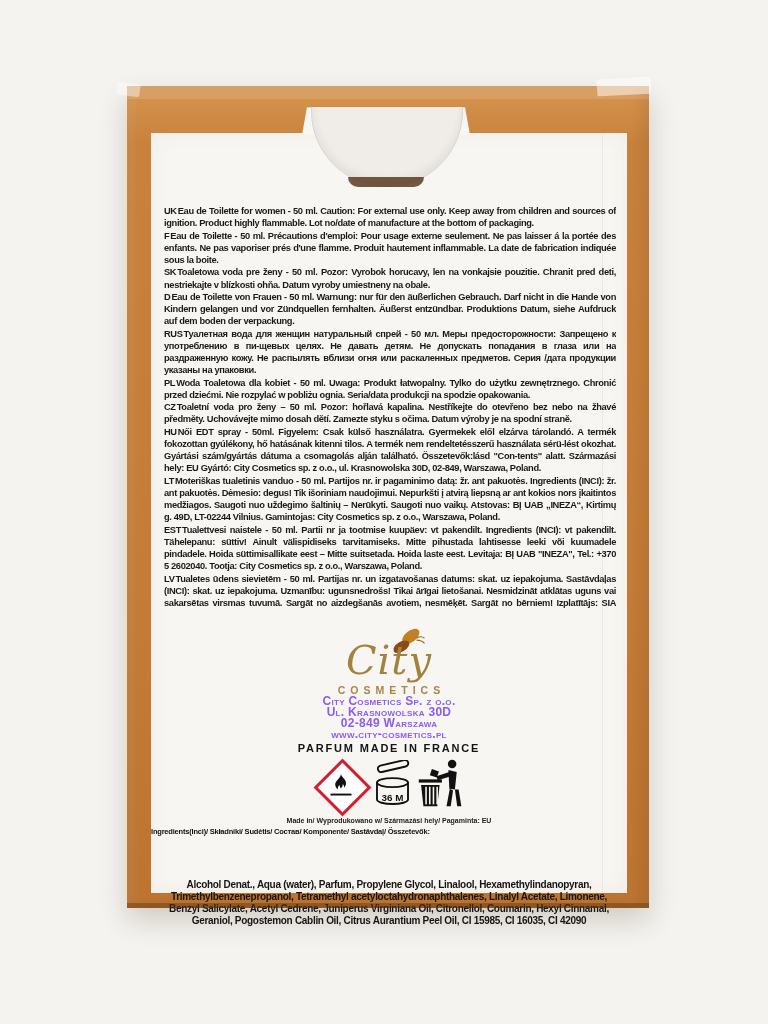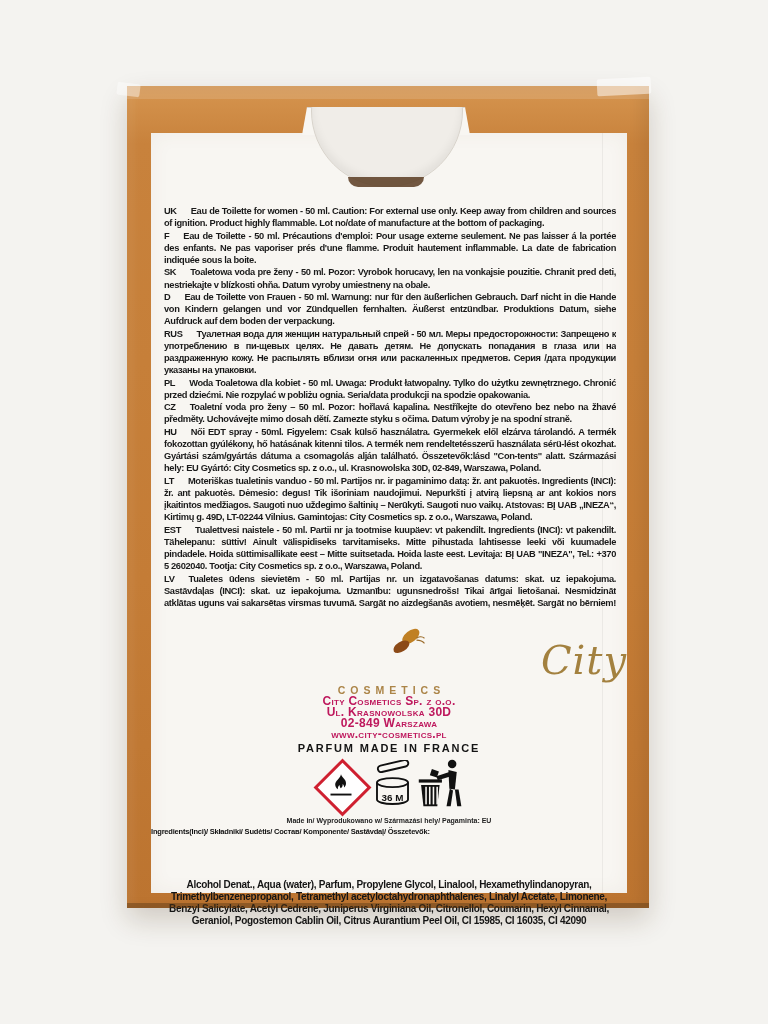--- a/index.html
+++ b/index.html
@@ -22,33 +22,33 @@
         clip-path:polygon(5px 0,163px 0,168px 28px,0 28px);box-shadow:inset 0 1px 0 #d9d4cd;}
   .notch-wrap{position:absolute;left:151px;top:-26px;width:168px;height:80px;overflow:hidden;}
   .notch{position:absolute;left:9px;top:-72px;width:150px;height:150px;border-radius:50%;
          background:#f0ede8;border:1px solid #d8d3cb;box-shadow:inset 0 -6px 9px rgba(0,0,0,.055);}
   .notch-gap{position:absolute;left:46px;top:70px;width:76px;height:10px;
              border-radius:0 0 38px 38px;background:#5e4128;opacity:.88;}
 
   .langs{position:absolute;left:13px;top:72px;width:452px;height:403px;overflow:hidden;
          font-size:9.3px;line-height:12.25px;letter-spacing:-0.35px;font-weight:bold;color:#1a1a1a;}
   .lang{margin:0;text-align:justify;}
-  .lc{padding-right:14px;}
+  .lc{padding-right:1px;}
 
   .produced{position:absolute;left:0;top:474px;width:100%;text-align:center;
             font-size:11.5px;font-weight:bold;color:#161616;}
   .produced span{display:inline-block;margin:0 2px;text-decoration:underline;text-underline-offset:2px;}
 
   .butterfly{position:absolute;left:236px;top:493px;}
-  .brand-city{position:absolute;left:0;top:504px;width:100%;text-align:right;
+  .brand-city{position:absolute;left:0;top:504px;width:100%;text-align:center;
               font-family:"DejaVu Serif",serif;font-style:italic;font-size:40px;line-height:46px;
               color:#a3813f;letter-spacing:1px;}
   .brand-cosmetics{position:absolute;left:0;top:551px;width:100%;text-align:center;
               font-size:10.5px;font-weight:bold;letter-spacing:5px;color:#ab8447;text-indent:5px;}
-  .address{position:absolute;left:0;top:563px;width:100%;text-align:center;color:#be185d;
+  .address{position:absolute;left:0;top:563px;width:100%;text-align:center;color:#8b5cf6;
            font-variant:small-caps;font-weight:bold;font-size:12px;line-height:11px;letter-spacing:.3px;}
   .origin{position:absolute;left:0;top:609px;width:100%;text-align:center;
           font-weight:bold;font-size:11px;letter-spacing:1.8px;color:#141414;}
 
   .symbols{position:absolute;left:0;top:622px;width:100%;height:62px;
            display:flex;justify-content:center;align-items:center;gap:0;}
   .ghs{position:relative;width:56px;height:56px;}
   .ghs .diamond{position:absolute;left:9px;top:9px;width:35px;height:35px;background:#fff;
                 border:3.5px solid #cf2030;transform:rotate(45deg);}
   .ghs svg{position:absolute;left:13px;top:13px;}

